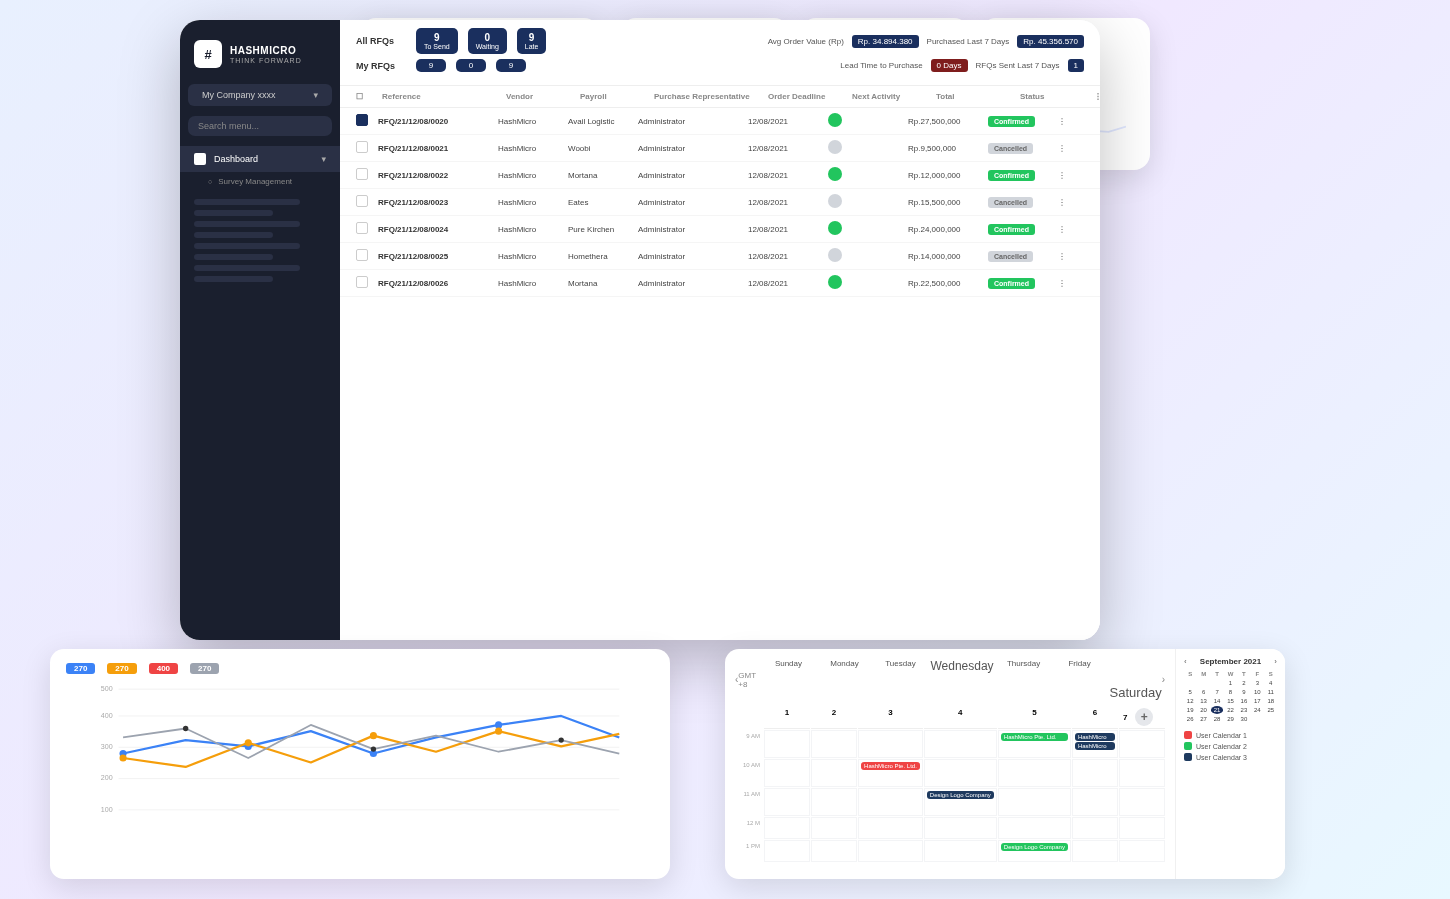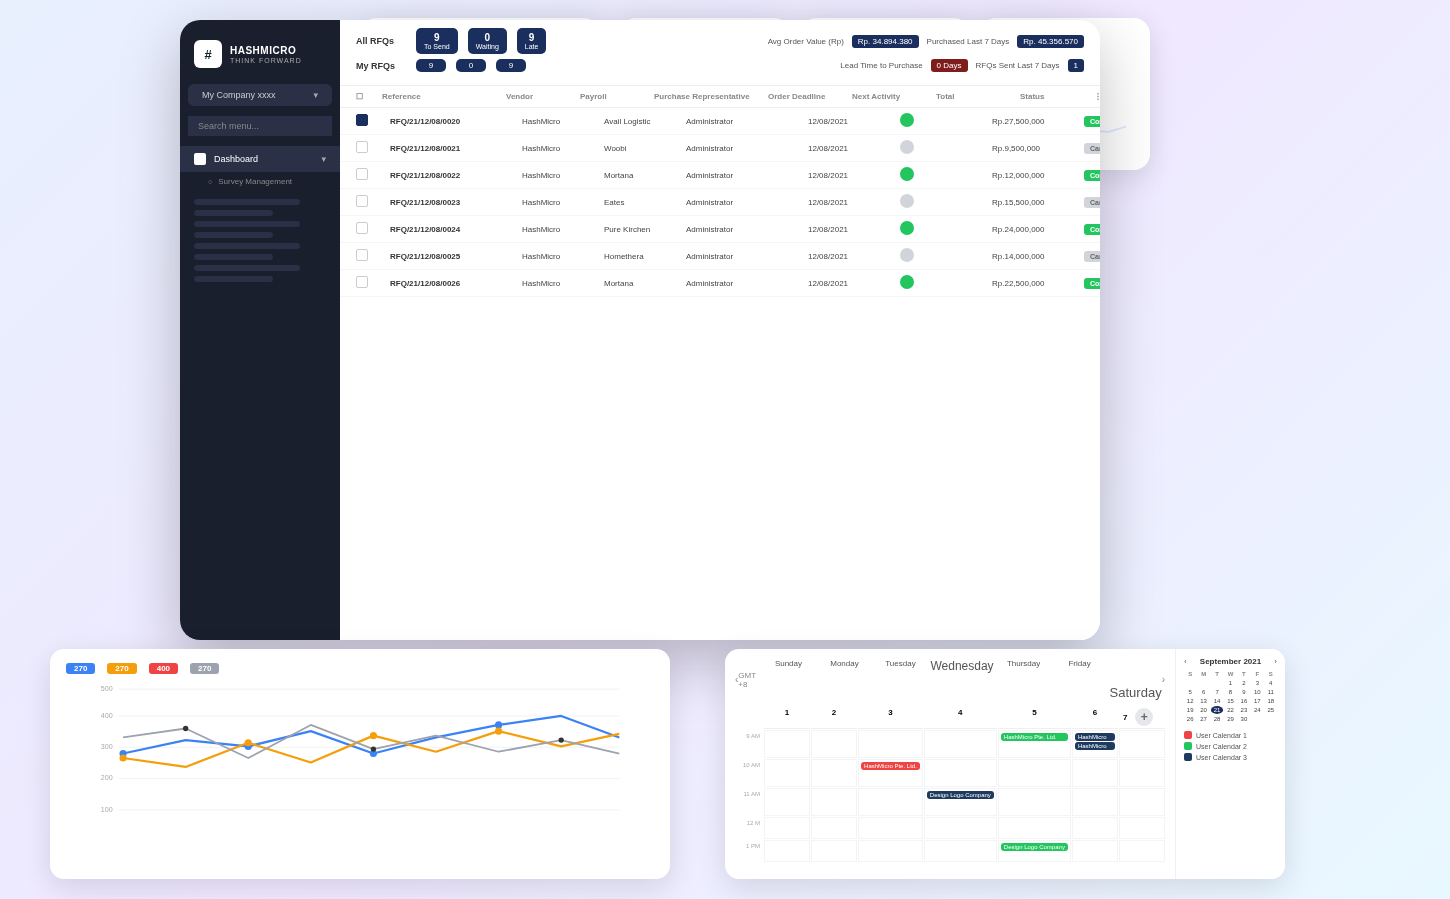--- a/index.html
+++ b/index.html
@@ -88,21 +88,21 @@
       color: #ccc;
       font-size: 9px;
     }
     .chevron-down {
       color: #aaa;
       font-size: 9px;
     }
     .sidebar-search {
       margin: 0 8px 10px;
       background: #2a3045;
-      border-radius: 0;
+      border-radius: 7px;
       padding: 5px 10px;
       color: #888;
       font-size: 9px;
     }
     .sidebar-menu-item {
       display: flex;
       align-items: center;
       gap: 8px;
       padding: 7px 14px;
       cursor: pointer;
@@ -192,21 +192,21 @@
       background: #fff;
     }
     .th {
       font-size: 8px;
       color: #888;
       font-weight: 600;
     }
     .table-row-item {
       display: grid;
       grid-template-columns: 22px 120px 70px 70px 110px 80px 80px 80px 70px 20px;
-      gap: 12px;
+      gap: 0;
       padding: 5px 16px;
       border-bottom: 1px solid #f5f5f5;
       align-items: center;
     }
     .td { font-size: 8px; color: #444; }
     .td.ref { font-weight: 600; color: #333; }
     .status-badge {
       font-size: 7px;
       padding: 2px 6px;
       border-radius: 3px;

